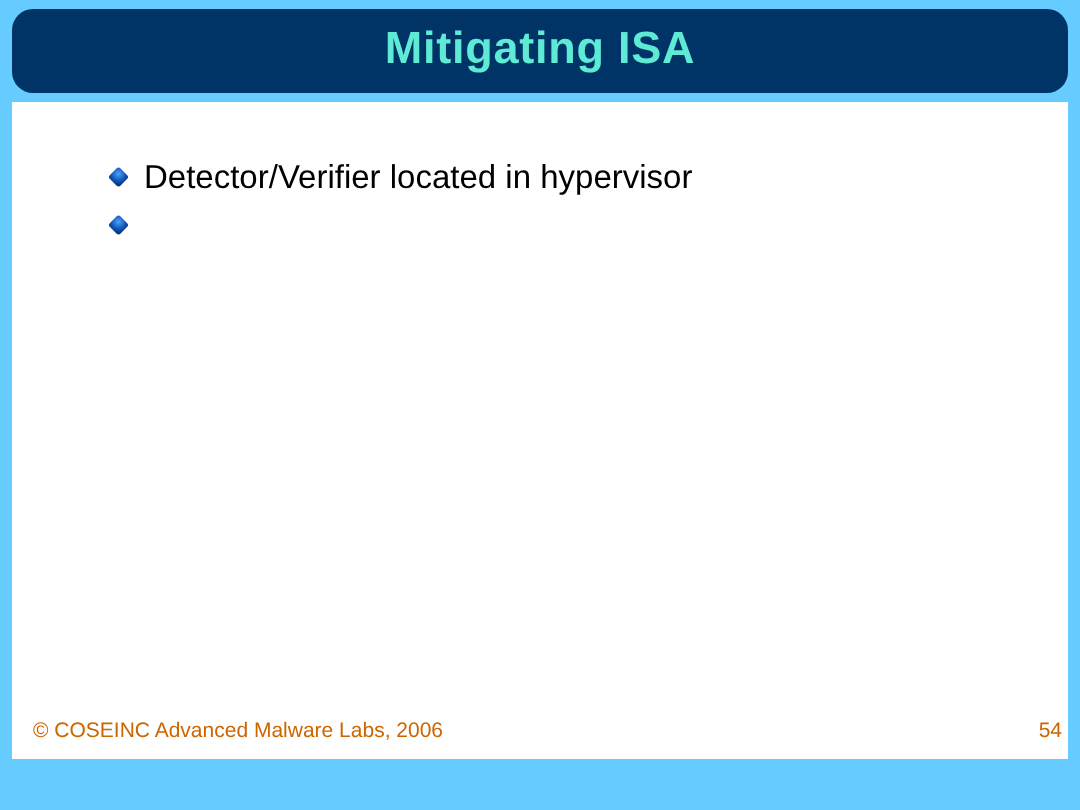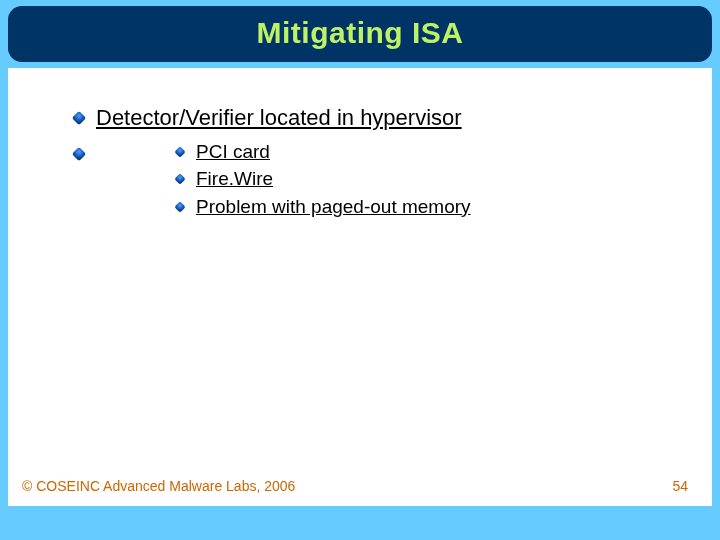--- a/index.html
+++ b/index.html
@@ -10,32 +10,31 @@
     position: relative;
   }
   .title-bar {
     background: #003366;
     border-radius: 14px;
     margin: 6px 8px 0 8px;
     padding: 10px 0 12px 0;
     text-align: center;
   }
   .title-bar h1 {
-    color: #bef264;
+    color: #5eead4;
     font-size: 30px;
     font-weight: bold;
     letter-spacing: 0.5px;
   }
   .content {
     background: #ffffff;
     margin: 6px 8px 0 8px;
     height: 438px;
     padding: 36px 24px 0 24px;
     position: relative;
-    text-decoration: underline;
   }
   ul { list-style: none; }
   .level1 > li {
     font-size: 22px;
     color: #000;
     margin-bottom: 4px;
     padding-left: 64px;
     position: relative;
     line-height: 1.25;
   }
@@ -69,43 +68,38 @@
     width: 8px;
     height: 8px;
     background: radial-gradient(circle at 35% 35%, #4aa0ff 0%, #0b4aa8 60%, #062a5e 100%);
     border-radius: 2px;
     transform: rotate(45deg);
   }
   .footer {
     position: absolute;
     bottom: 12px;
     left: 14px;
-    right: 24px;
+    right: 4px;
     display: flex;
     justify-content: space-between;
     font-size: 14px;
     color: #cc6600;
   }
 </style>
 </head>
 <body>
 
 <div class="title-bar">
   <h1>Mitigating ISA</h1>
 </div>
 
 <div class="content">
   <ul class="level1">
     <li>Detector/Verifier located in hypervisor</li>
     <li>
-      <ul class="level2">
-        <li>PCI card</li>
-        <li>Fire.Wire</li>
-        <li>Problem with paged-out memory</li>
-      </ul>
     </li>
   </ul>
 
   <div class="footer">
     <span>© COSEINC Advanced Malware Labs, 2006</span>
     <span>54</span>
   </div>
 </div>
 
 </body></html>

